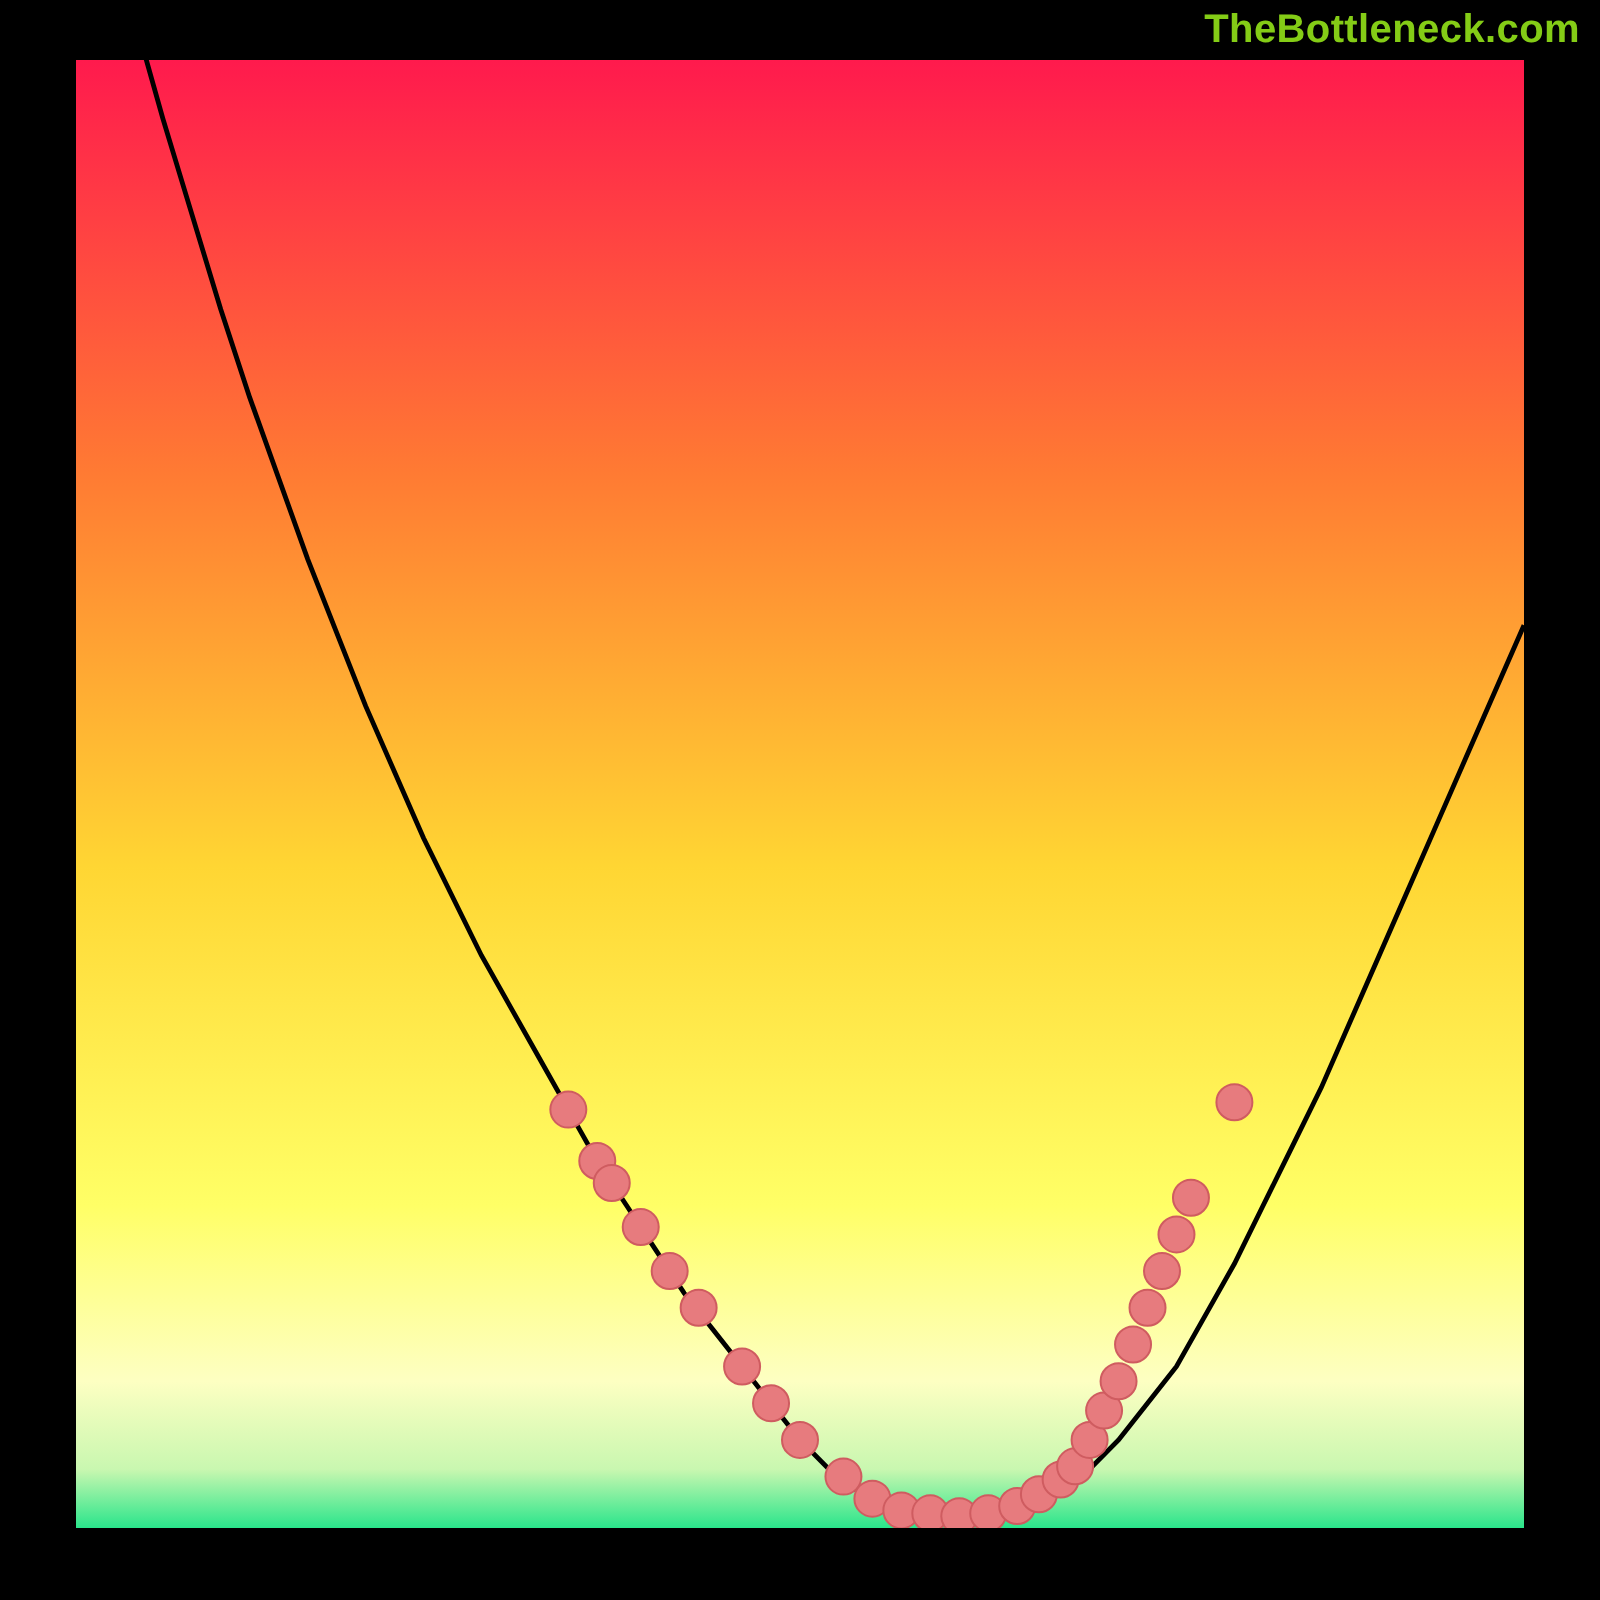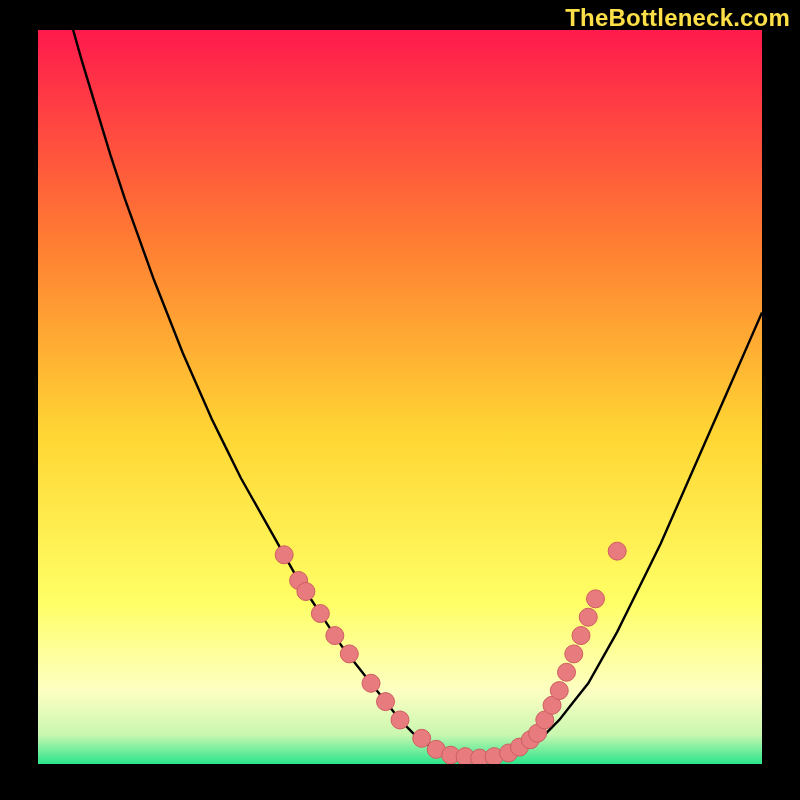--- a/index.html
+++ b/index.html
@@ -14,23 +14,23 @@
     position: relative;
     width: 800px;
     height: 800px;
     background: #000;
   }
   .watermark {
     position: absolute;
     top: 4px;
     right: 10px;
     font-family: Arial, Helvetica, sans-serif;
-    font-size: 24px;
+    font-size: 20px;
     font-weight: 600;
-    color: #fde047;
+    color: #84cc16;
     letter-spacing: 0.2px;
     z-index: 10;
   }
   svg {
     position: absolute;
     top: 0;
     left: 0;
   }
 </style>
 </head>

